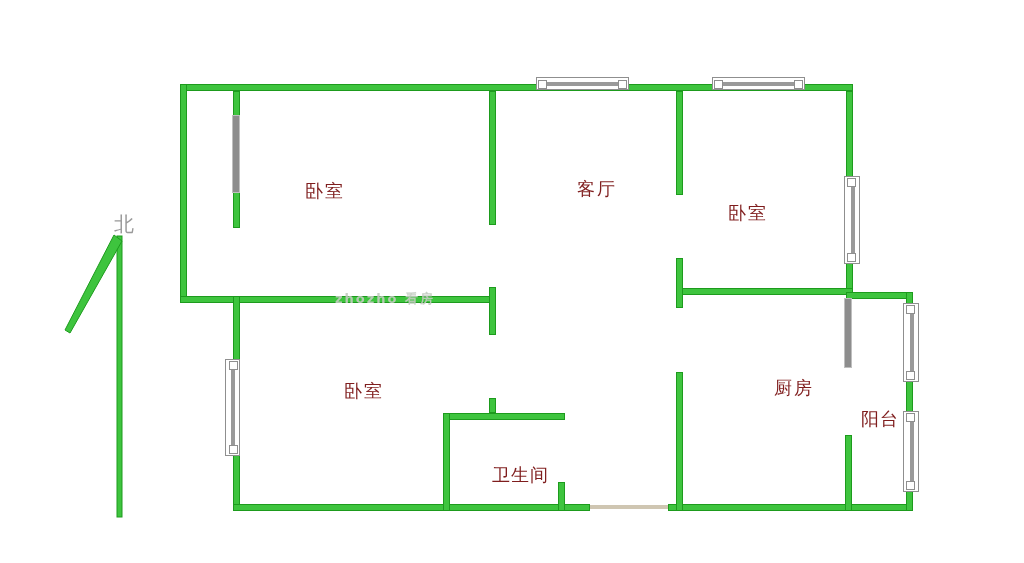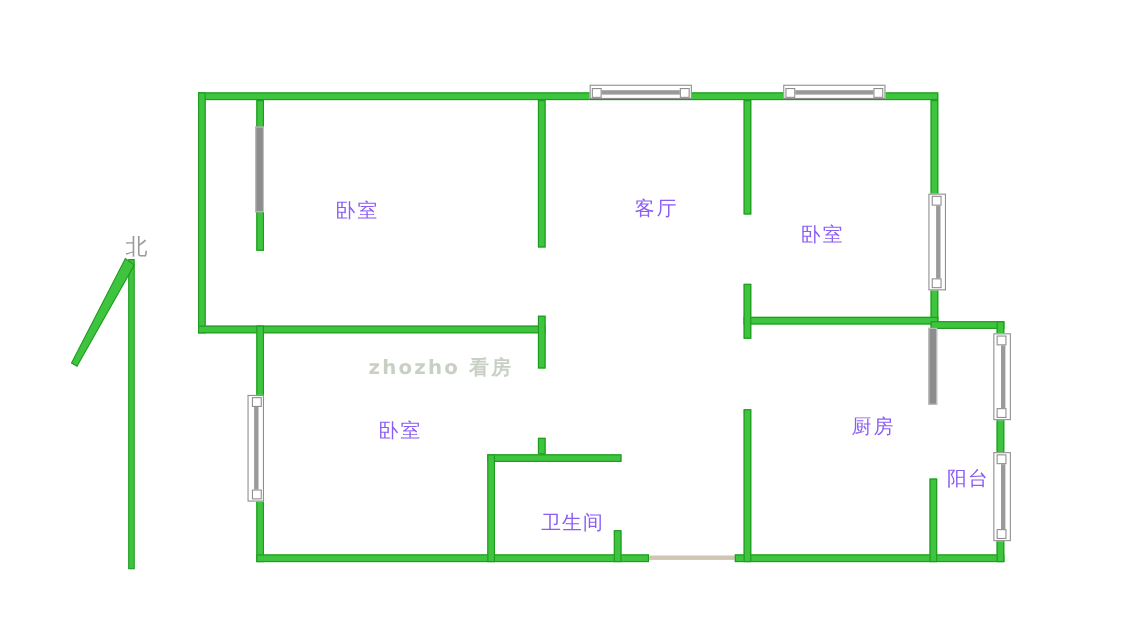--- a/index.html
+++ b/index.html
@@ -7,23 +7,23 @@
     position:relative;width:1024px;height:563px;background:#ffffff;overflow:hidden;
     font-family:"DejaVu Sans",sans-serif;
   }
   .wall{position:absolute;background:#3ec43e;border:1px solid #1d9b1d;box-sizing:border-box;z-index:2;}
   .door-gray{position:absolute;background:#8d8d8d;border:1px solid #bfbfbf;box-sizing:border-box;z-index:3;}
   .threshold{position:absolute;background:#cfc6b2;z-index:1;}
   .win{position:absolute;background:#ffffff;border:1px solid #8f8f8f;box-sizing:border-box;z-index:4;}
   .win i{position:absolute;display:block;}
   .win .bar{background:#9a9a9a;}
   .win .cap{background:#ffffff;border:1px solid #8f8f8f;width:9px;height:9px;box-sizing:border-box;}
-  .room-label{position:absolute;font-size:18px;color:#8b5cf6;letter-spacing:2px;white-space:nowrap;z-index:5;}
+  .room-label{position:absolute;font-size:18px;color:#7f1d1d;letter-spacing:2px;white-space:nowrap;z-index:5;}
   .compass-label{position:absolute;font-size:20px;color:#9a9a9a;z-index:5;}
-  .watermark{position:absolute;font-size:18px;font-weight:bold;color:#c3cbc0;letter-spacing:2px;white-space:nowrap;z-index:6;opacity:.9;margin-top:32px;}
+  .watermark{position:absolute;font-size:13px;font-weight:bold;color:#c3cbc0;letter-spacing:2px;white-space:nowrap;z-index:6;opacity:.9;}
   .north{position:absolute;left:55px;top:228px;width:75px;height:295px;z-index:2;}
 </style>
 </head>
 <body>
 
 <div class="plan">
 
   <div class="wall" style="left:180px;top:84px;width:673px;height:7px;"></div>
   <div class="wall" style="left:180px;top:84px;width:7px;height:219px;"></div>
   <div class="wall" style="left:180px;top:296px;width:316px;height:7px;"></div>
@@ -88,17 +88,17 @@
     <polygon points="10,102 15,105 67,13 59,7" fill="#3ec43e" stroke="#1d9b1d" stroke-width="1"></polygon>
   </svg>
   <span class="compass-label" style="left:114px;top:211px;">北</span>
 
   <span class="room-label" style="left:305px;top:179px;">卧室</span>
   <span class="room-label" style="left:577px;top:177px;">客厅</span>
   <span class="room-label" style="left:728px;top:201px;">卧室</span>
   <span class="room-label" style="left:344px;top:379px;">卧室</span>
   <span class="room-label" style="left:492px;top:463px;letter-spacing:1px;">卫生间</span>
   <span class="room-label" style="left:774px;top:376px;">厨房</span>
-  <span class="room-label" style="left:861px;top:407px;letter-spacing:1px;margin-top:16px;">阳台</span>
+  <span class="room-label" style="left:861px;top:407px;letter-spacing:1px;">阳台</span>
 
   <span class="watermark" style="left:335px;top:290px;">zhozho 看房</span>
 
 </div>
 
 </body></html>

